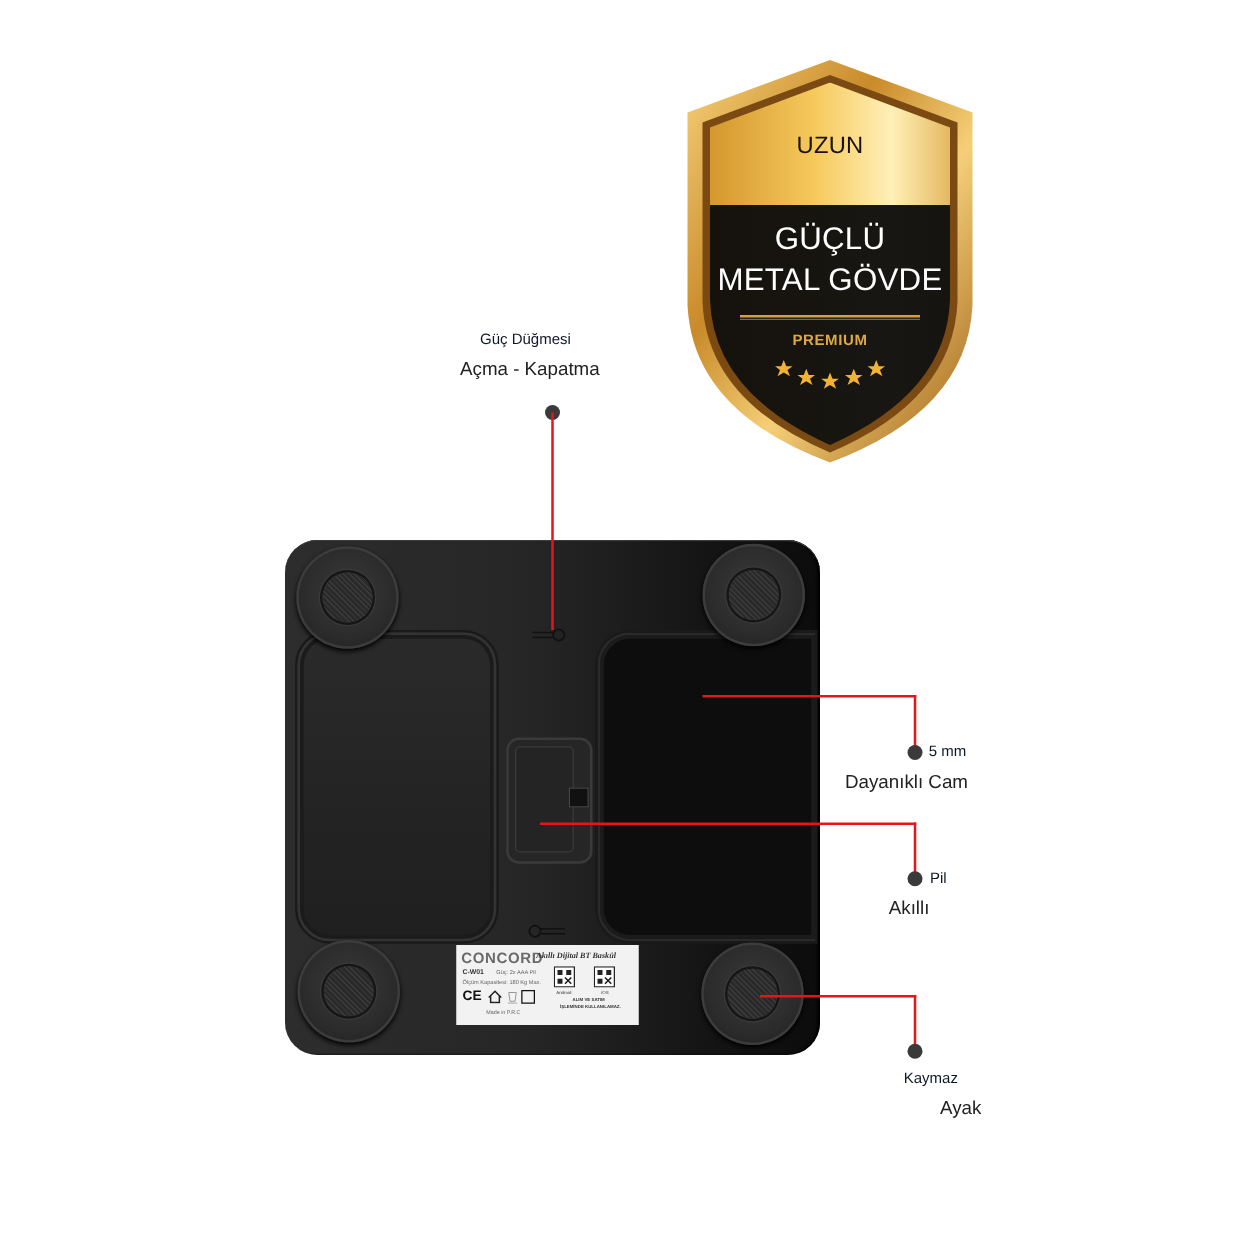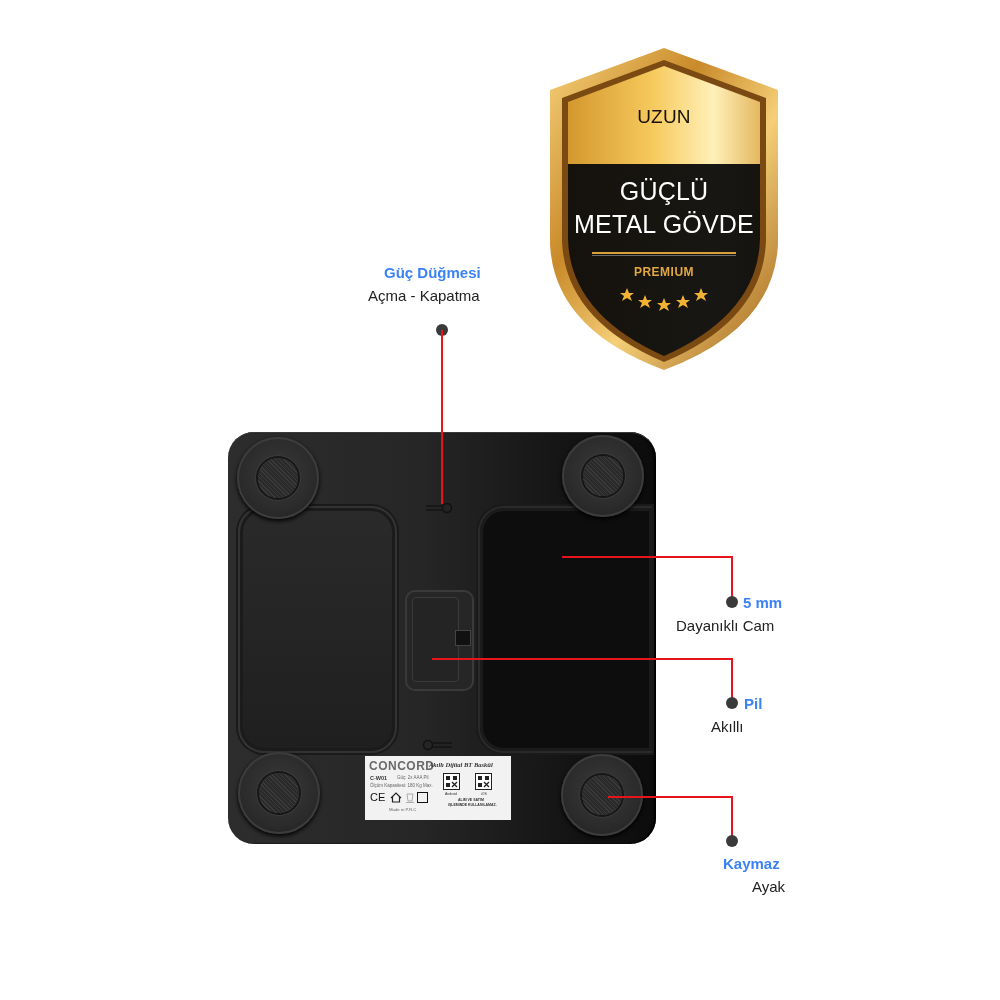--- a/index.html
+++ b/index.html
@@ -30,21 +30,21 @@
   #battery-inner { position:absolute; left:5px; top:5px; width:45px; height:83px; border:1px solid #3a3a3a; border-radius:4px; background:#242424; }
   #battery-latch { position:absolute; left:48px; top:38px; width:14px; height:14px; background:#111; border:1px solid #444; }
 
   
   #sticker { left:137px; top:324px; width:146px; height:64px; background:#f2f2f2; font-family:"Liberation Sans", sans-serif; color:#333; }
   .st { position:absolute; white-space:nowrap; }
 
   
   .line { position:absolute; background:#e8141b; }
   .dot { position:absolute; width:12px; height:12px; border-radius:50%; background:#3a3a3a; }
-  .cap-bold { position:absolute; font-weight:700; font-size:15px; color:#3b82f6; white-space:nowrap; }
+  .cap-bold { position:absolute; font-weight:400; font-size:12px; color:#0f172a; white-space:nowrap; }
   .cap-reg { position:absolute; font-size:15px; color:#222; white-space:nowrap; }
 </style>
 </head>
 <body>
 
 <div id="badge" class="abs">
   <svg width="248" height="330" viewBox="0 0 248 330" style="position:absolute;left:0;top:0;">
     <defs>
       <linearGradient id="rim" x1="0" y1="0" x2="1" y2="1">
         <stop offset="0" stop-color="#f7d27a"></stop>
@@ -118,21 +118,21 @@
     <line x1="12" y1="5" x2="32" y2="5" stroke="#111" stroke-width="1.3"></line>
     <line x1="12" y1="9" x2="32" y2="9" stroke="#111" stroke-width="1.3"></line>
   </svg>
 
   <div id="sticker" class="abs">
     <div class="st" style="left:4px;top:3px;font-size:12px;font-weight:900;color:#6a6a6a;letter-spacing:0.5px;">CONCORD</div>
     <div class="st" style="left:64px;top:5px;font-size:6.5px;font-style:italic;font-weight:700;font-family:'Liberation Serif', serif;color:#333;">Akıllı Dijital BT Baskül</div>
     <div class="st" style="left:5px;top:19px;font-size:5.5px;font-weight:700;">C-W01</div>
     <div class="st" style="left:32px;top:19px;font-size:4.5px;color:#666;">Güç: 2x AAA Pil</div>
     <div class="st" style="left:5px;top:27px;font-size:4.5px;color:#666;">Ölçüm Kapasitesi: 180 Kg Max.</div>
-    <div class="st" style="left:5px;top:35px;font-size:11px;font-weight:400;color:#111;">CE</div>
+    <div class="st" style="left:5px;top:35px;font-size:11px;font-weight:700;color:#111;">CE</div>
     <svg class="st" style="left:25px;top:36px;" width="12" height="11">
         <path d="M1 6 L6 1 L11 6 M2.5 5 V10 H9.5 V5" fill="none" stroke="#222" stroke-width="1.2"></path>
       </svg>
     <svg class="st" style="left:41px;top:36px;" width="8" height="11">
         <path d="M1 2 H7 L6 9 H2 Z M0 10.5 H8" fill="none" stroke="#999" stroke-width="0.8"></path>
       </svg>
     <div class="st" style="left:52px;top:36px;width:9px;height:9px;border:1.8px solid #111;"></div>
     <div class="st" style="left:24px;top:51px;font-size:4.3px;color:#666;">Made in P.R.C</div>
     <svg class="st" style="left:78px;top:17px;" width="17" height="17">
       <rect x="0.5" y="0.5" width="16" height="16" fill="#fff" stroke="#222"></rect>

